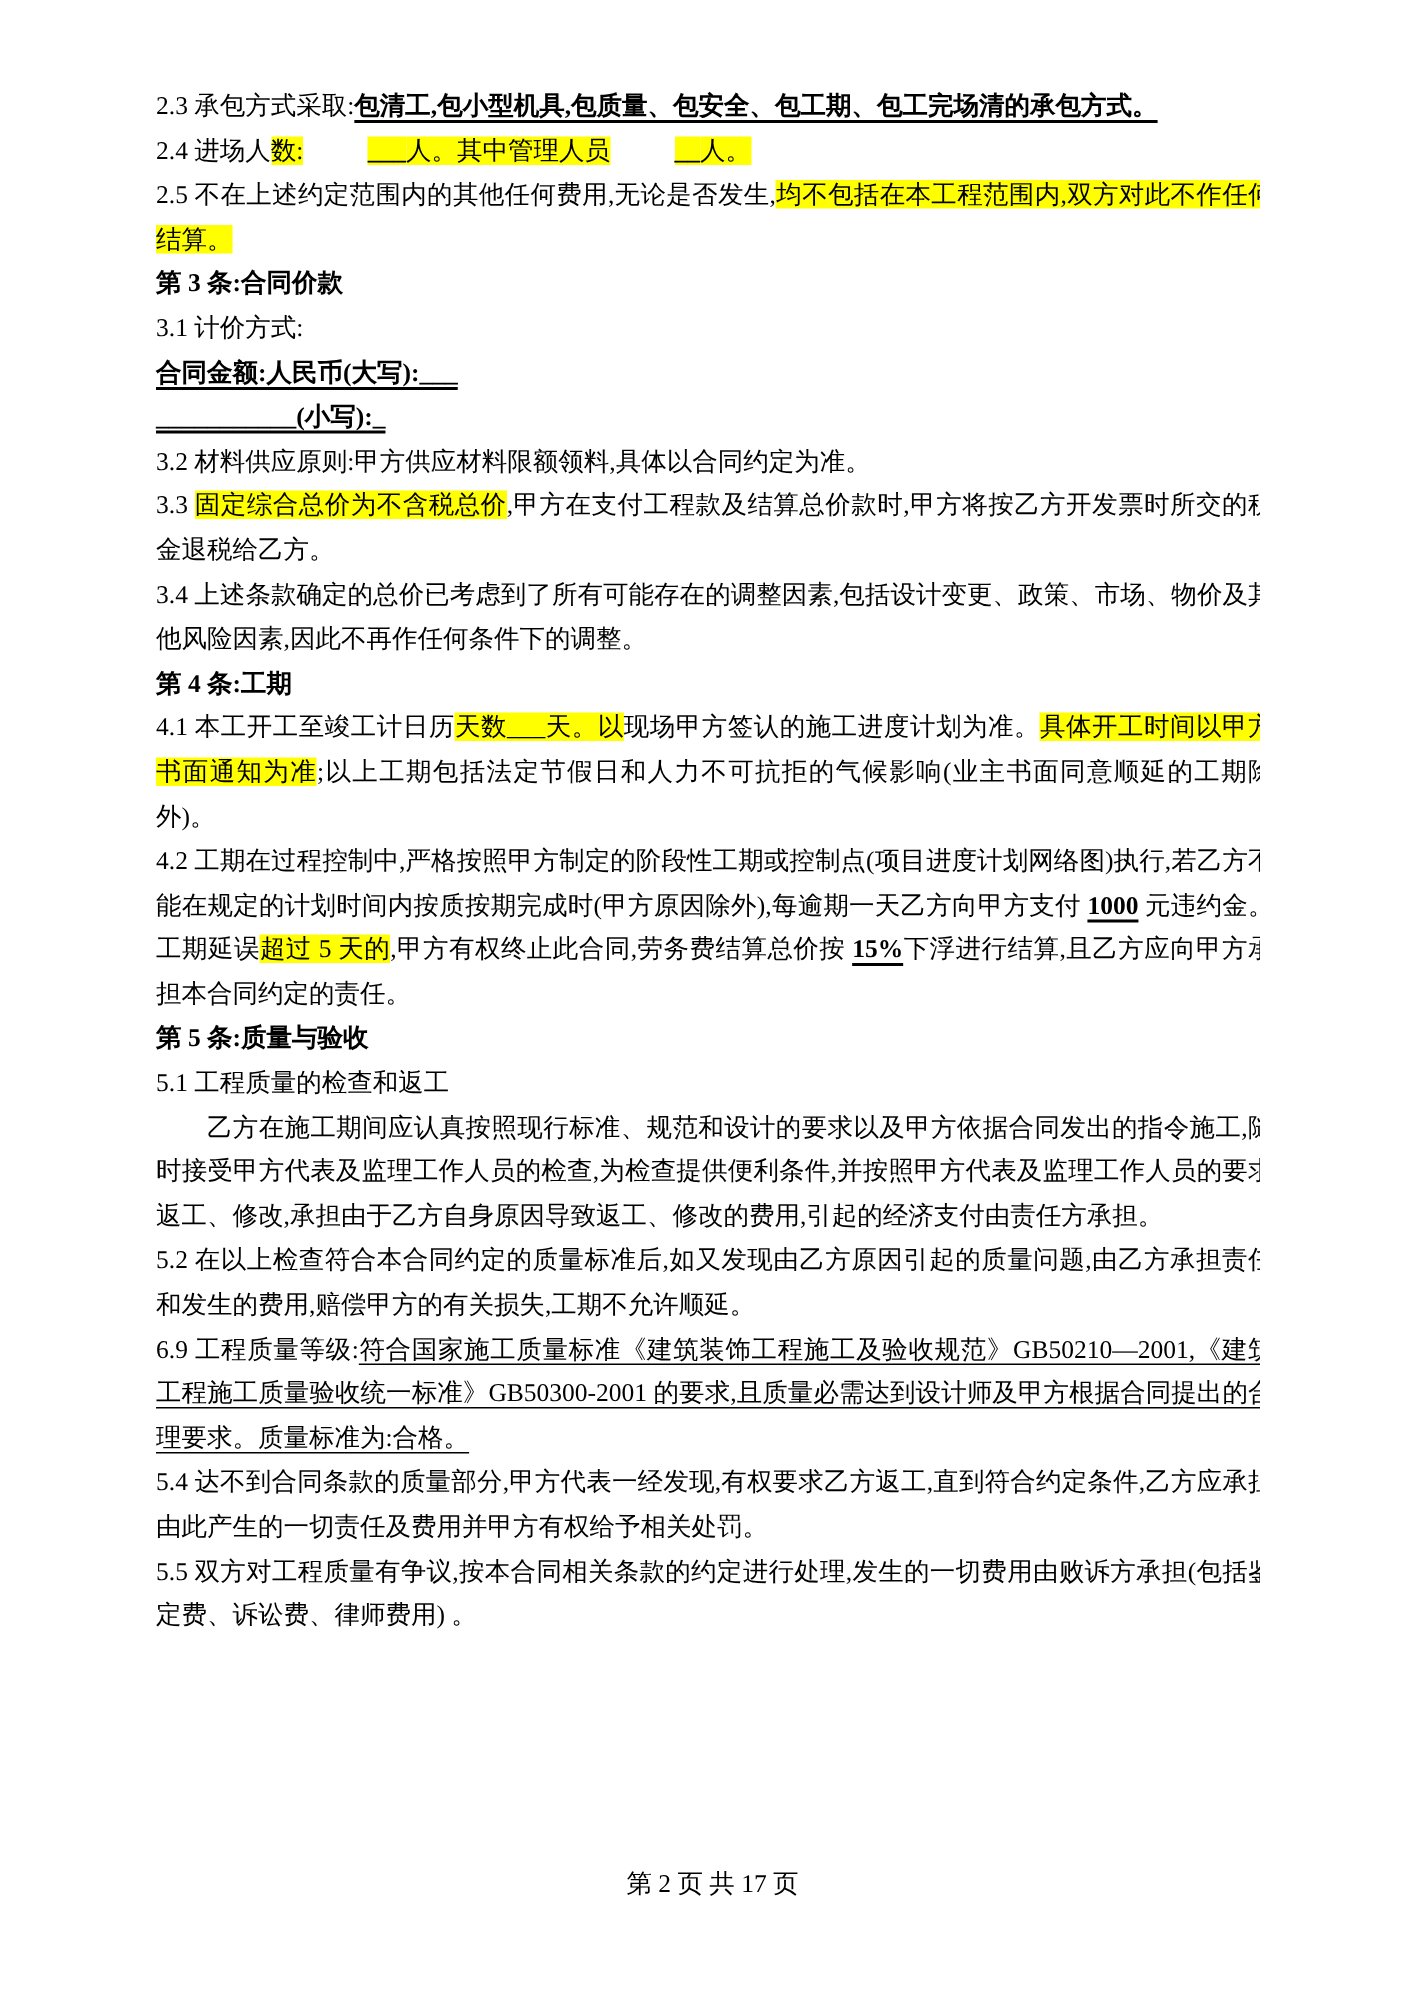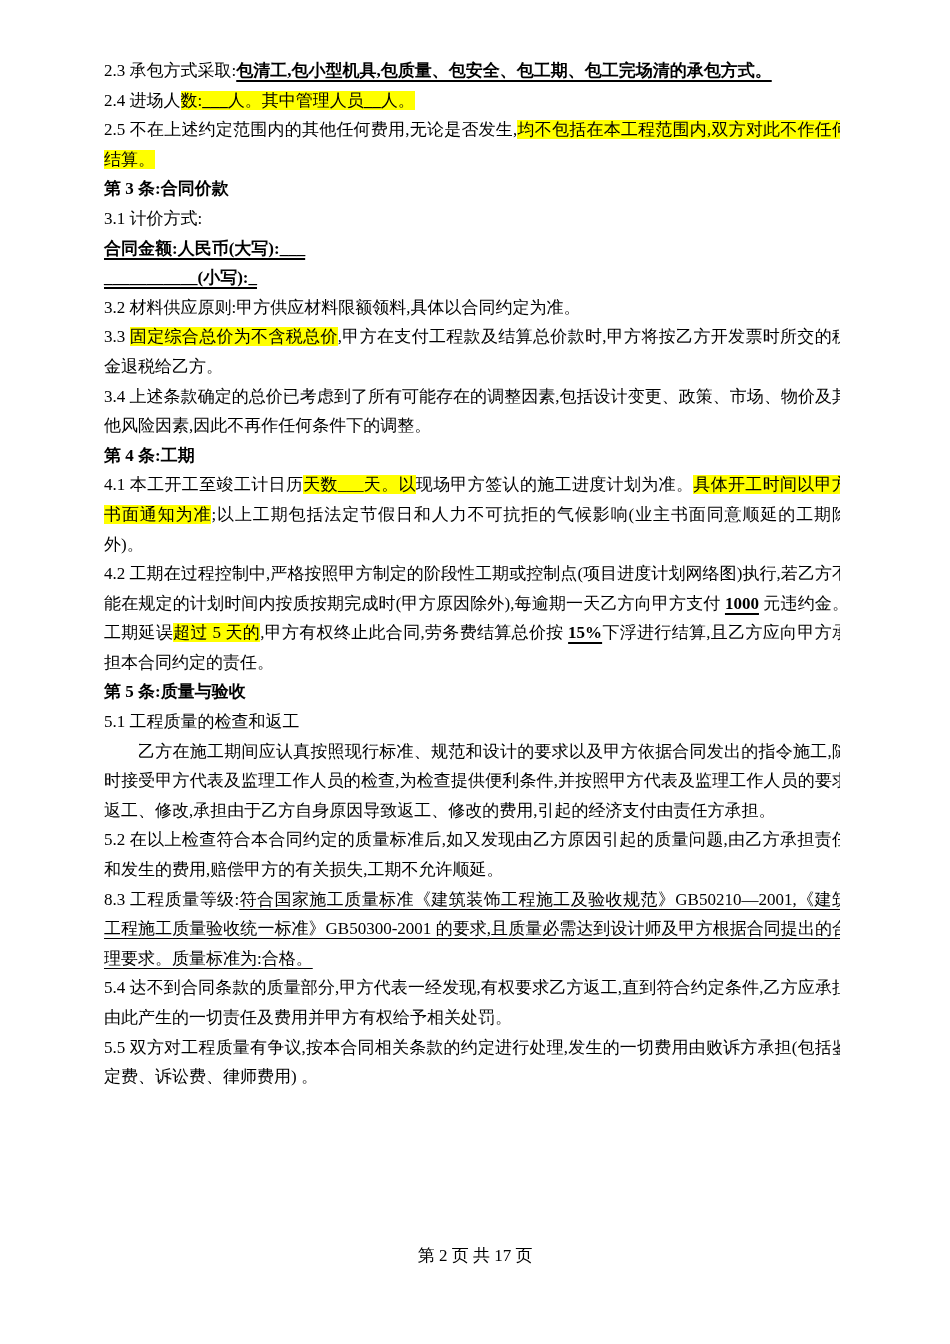--- a/index.html
+++ b/index.html
@@ -31,21 +31,21 @@
     text-decoration:underline;
     text-decoration-thickness:1.6px;
     text-underline-offset:4px;
   }
   .s-underline{
     text-decoration:underline;
     text-decoration-thickness:1px;
     text-underline-offset:4px;
   }
   .s-highlight{background:#ffff00;}
-  .s-highlight-bold{background:#ffff00;font-weight:bold;}
+  .s-highlight-bold{background:#ffff00;font-weight:bold;margin-left:43px;}
   .footer{
     position:absolute;
     left:0;
     top:1244px;
     width:950px;
     text-align:center;
     font-size:17px;
     font-family:"Liberation Serif","DejaVu Serif",serif;
     color:#000000;
   }
@@ -65,20 +65,20 @@
       <p class="para p-body"><span class="s-plain">3.2 材料供应原则:甲方供应材料限额领料,具体以合同约定为准。</span></p>
       <p class="para p-body"><span class="s-plain">3.3 </span><span class="s-highlight">固定综合总价为不含税总价</span><span class="s-plain">,甲方在支付工程款及结算总价款时,甲方将按乙方开发票时所交的税金退税给乙方。</span></p>
       <p class="para p-body"><span class="s-plain">3.4 上述条款确定的总价已考虑到了所有可能存在的调整因素,包括设计变更、政策、市场、物价及其他风险因素,因此不再作任何条件下的调整。</span></p>
       <p class="para p-heading"><span class="s-bold">第 4 条:工期</span></p>
       <p class="para p-body"><span class="s-plain">4.1 本工开工至竣工计日历</span><span class="s-highlight">天数___天。以</span><span class="s-plain">现场甲方签认的施工进度计划为准。</span><span class="s-highlight">具体开工时间以甲方书面通知为准</span><span class="s-plain">;以上工期包括法定节假日和人力不可抗拒的气候影响(业主书面同意顺延的工期除外)。</span></p>
       <p class="para p-body"><span class="s-plain">4.2 工期在过程控制中,严格按照甲方制定的阶段性工期或控制点(项目进度计划网络图)执行,若乙方不能在规定的计划时间内按质按期完成时(甲方原因除外),每逾期一天乙方向甲方支付 </span><span class="s-bold-underline">1000</span><span class="s-plain"> 元违约金。工期延误</span><span class="s-highlight">超过 5 天的</span><span class="s-plain">,甲方有权终止此合同,劳务费结算总价按 </span><span class="s-bold-underline">15%</span><span class="s-plain">下浮进行结算,且乙方应向甲方承担本合同约定的责任。</span></p>
       <p class="para p-heading"><span class="s-bold">第 5 条:质量与验收</span></p>
       <p class="para p-body"><span class="s-plain">5.1 工程质量的检查和返工</span></p>
       <p class="para p-indent"><span class="s-plain">乙方在施工期间应认真按照现行标准、规范和设计的要求以及甲方依据合同发出的指令施工,随时接受甲方代表及监理工作人员的检查,为检查提供便利条件,并按照甲方代表及监理工作人员的要求返工、修改,承担由于乙方自身原因导致返工、修改的费用,引起的经济支付由责任方承担。</span></p>
       <p class="para p-body"><span class="s-plain">5.2 在以上检查符合本合同约定的质量标准后,如又发现由乙方原因引起的质量问题,由乙方承担责任和发生的费用,赔偿甲方的有关损失,工期不允许顺延。</span></p>
-      <p class="para p-body"><span class="s-plain">8.3 工程质量等级:</span><span class="s-underline">符合国家施工质量标准《建筑装饰工程施工及验收规范》GB50210—2001,《建筑工程施工质量验收统一标准》GB50300-2001 的要求,且质量必需达到设计师及甲方根据合同提出的合理要求。质量标准为:合格。</span></p>
+      <p class="para p-body"><span class="s-plain">6.9 工程质量等级:</span><span class="s-underline">符合国家施工质量标准《建筑装饰工程施工及验收规范》GB50210—2001,《建筑工程施工质量验收统一标准》GB50300-2001 的要求,且质量必需达到设计师及甲方根据合同提出的合理要求。质量标准为:合格。</span></p>
       <p class="para p-body"><span class="s-plain">5.4 达不到合同条款的质量部分,甲方代表一经发现,有权要求乙方返工,直到符合约定条件,乙方应承担由此产生的一切责任及费用并甲方有权给予相关处罚。</span></p>
       <p class="para p-body"><span class="s-plain">5.5 双方对工程质量有争议,按本合同相关条款的约定进行处理,发生的一切费用由败诉方承担(包括鉴定费、诉讼费、律师费用) 。</span></p>
     </div>
   <div class="footer">
     <span>第 2 页 共 17 页</span>
   </div>
 </div>
 
 </body></html>

